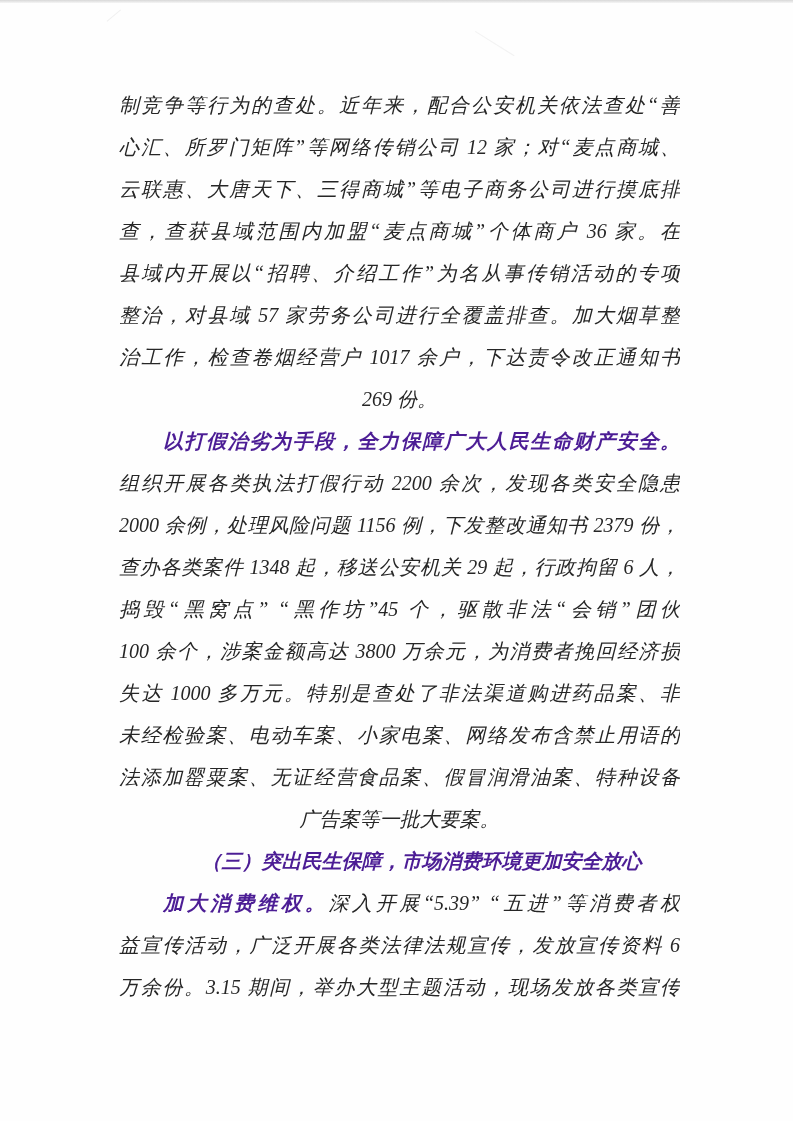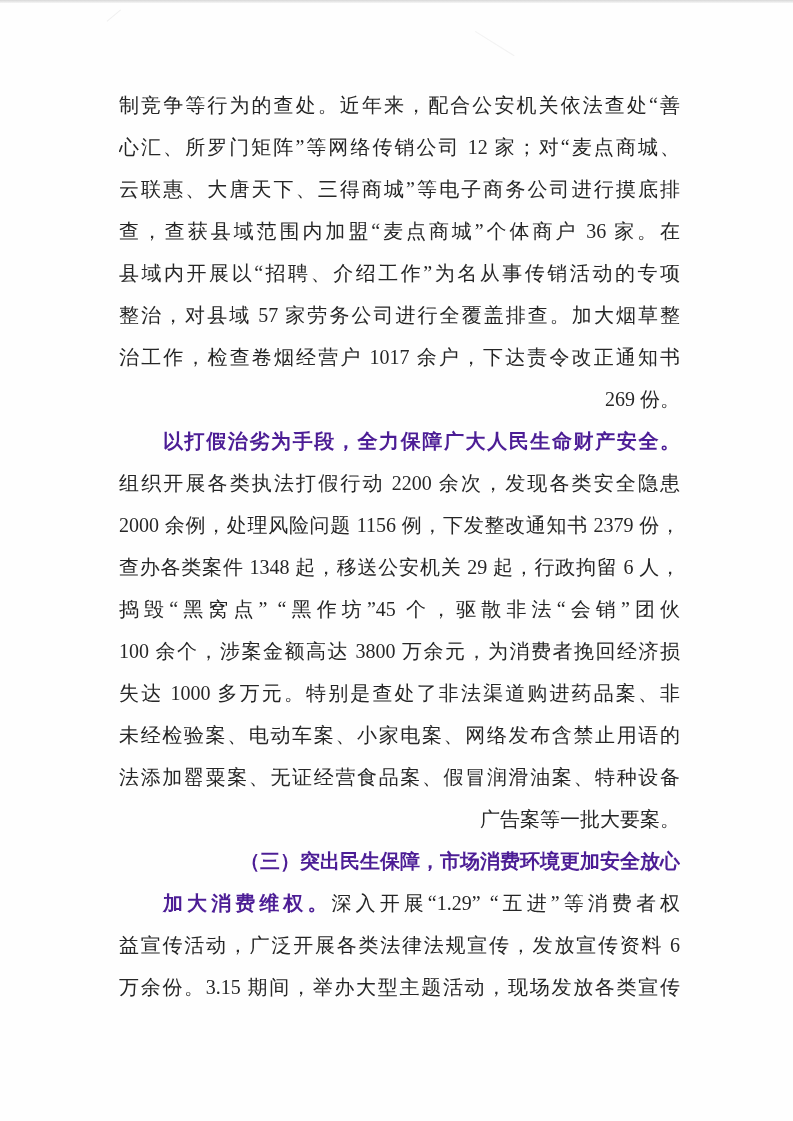--- a/index.html
+++ b/index.html
@@ -4,20 +4,21 @@
 <style>
   html, body { margin: 0; padding: 0; background: #ffffff; }
   .page {
     position: relative;
     width: 793px;
     height: 1121px;
     background: #fefefe;
     overflow: hidden;
     font-family: "Liberation Serif", "DejaVu Serif", serif;
     color: #262626;
+    font-style: italic;
   }
   
   .scan-edge {
     position: absolute;
     top: 0; left: 0; right: 0;
     height: 3px;
     background: linear-gradient(#b9b9b9, #eeeeee);
     opacity: .55;
   }
   .scan-noise-a {
@@ -39,21 +40,21 @@
     position: absolute;
     left: 119px;
     top: 84px;
     width: 561px;
     font-size: 20px;
   }
   .line {
     height: 42px;
     line-height: 42px;
     overflow: hidden;
-    text-align: right;
+    text-align: center;
   }
   .line.fill {
     text-align: justify;
     text-align-last: justify;
   }
   .line.indent { padding-left: 44px; }
   .seg { white-space: pre-wrap; }
   .seg.bold { font-weight: 700; color: #4c1d95; }
 </style>
 </head>
@@ -76,17 +77,17 @@
       <div class="line fill"><span class="seg">组织开展各类执法打假行动 2200 余次，发现各类安全隐患</span></div>
       <div class="line fill"><span class="seg">2000 余例，处理风险问题 1156 例，下发整改通知书 2379 份，</span></div>
       <div class="line fill"><span class="seg">查办各类案件 1348 起，移送公安机关 29 起，行政拘留 6 人，</span></div>
       <div class="line fill"><span class="seg">捣毁“黑窝点” “黑作坊”45 个，驱散非法“会销”团伙</span></div>
       <div class="line fill"><span class="seg">100 余个，涉案金额高达 3800 万余元，为消费者挽回经济损</span></div>
       <div class="line fill"><span class="seg">失达 1000 多万元。特别是查处了非法渠道购进药品案、非</span></div>
       <div class="line fill"><span class="seg">未经检验案、电动车案、小家电案、网络发布含禁止用语的</span></div>
       <div class="line fill"><span class="seg">法添加罂粟案、无证经营食品案、假冒润滑油案、特种设备</span></div>
       <div class="line"><span class="seg">广告案等一批大要案。</span></div>
       <div class="line indent"><span class="seg bold">（三）突出民生保障，市场消费环境更加安全放心</span></div>
-      <div class="line fill indent"><span class="seg bold">加大消费维权。</span><span class="seg">深入开展“1.29” “五进”等消费者权</span></div>
+      <div class="line fill indent"><span class="seg bold">加大消费维权。</span><span class="seg">深入开展“5.39” “五进”等消费者权</span></div>
       <div class="line fill"><span class="seg">益宣传活动，广泛开展各类法律法规宣传，发放宣传资料 6</span></div>
       <div class="line fill"><span class="seg">万余份。3.15 期间，举办大型主题活动，现场发放各类宣传</span></div>
     </div>
 </div>
 
 </body></html>

